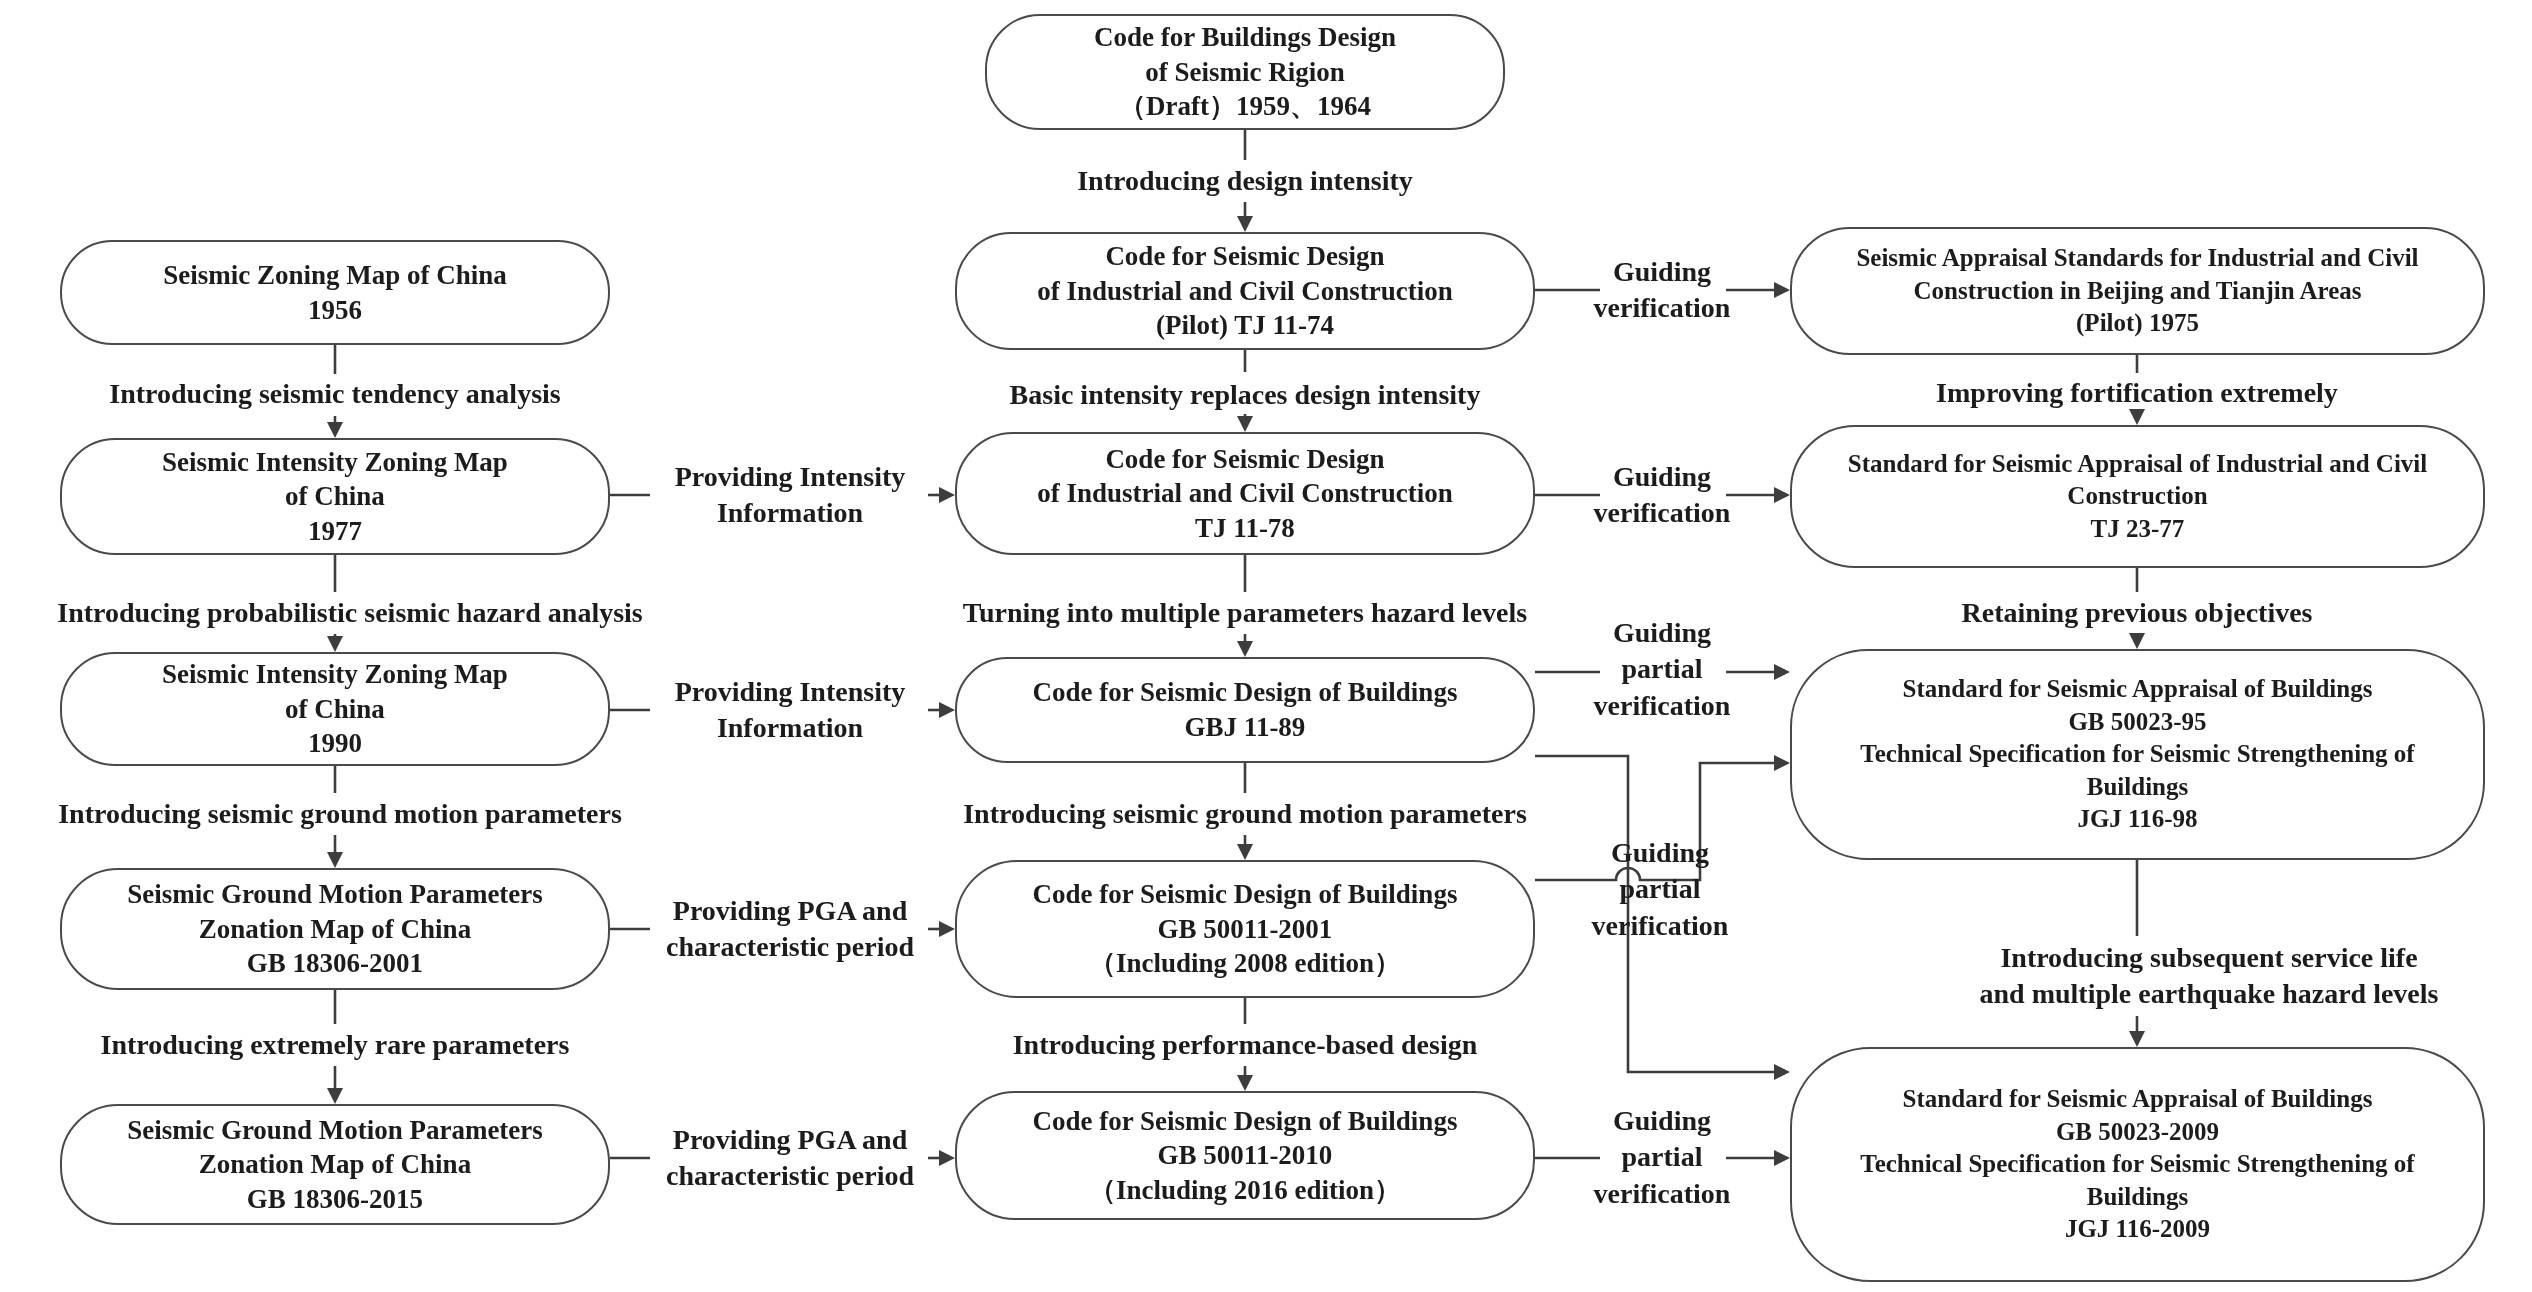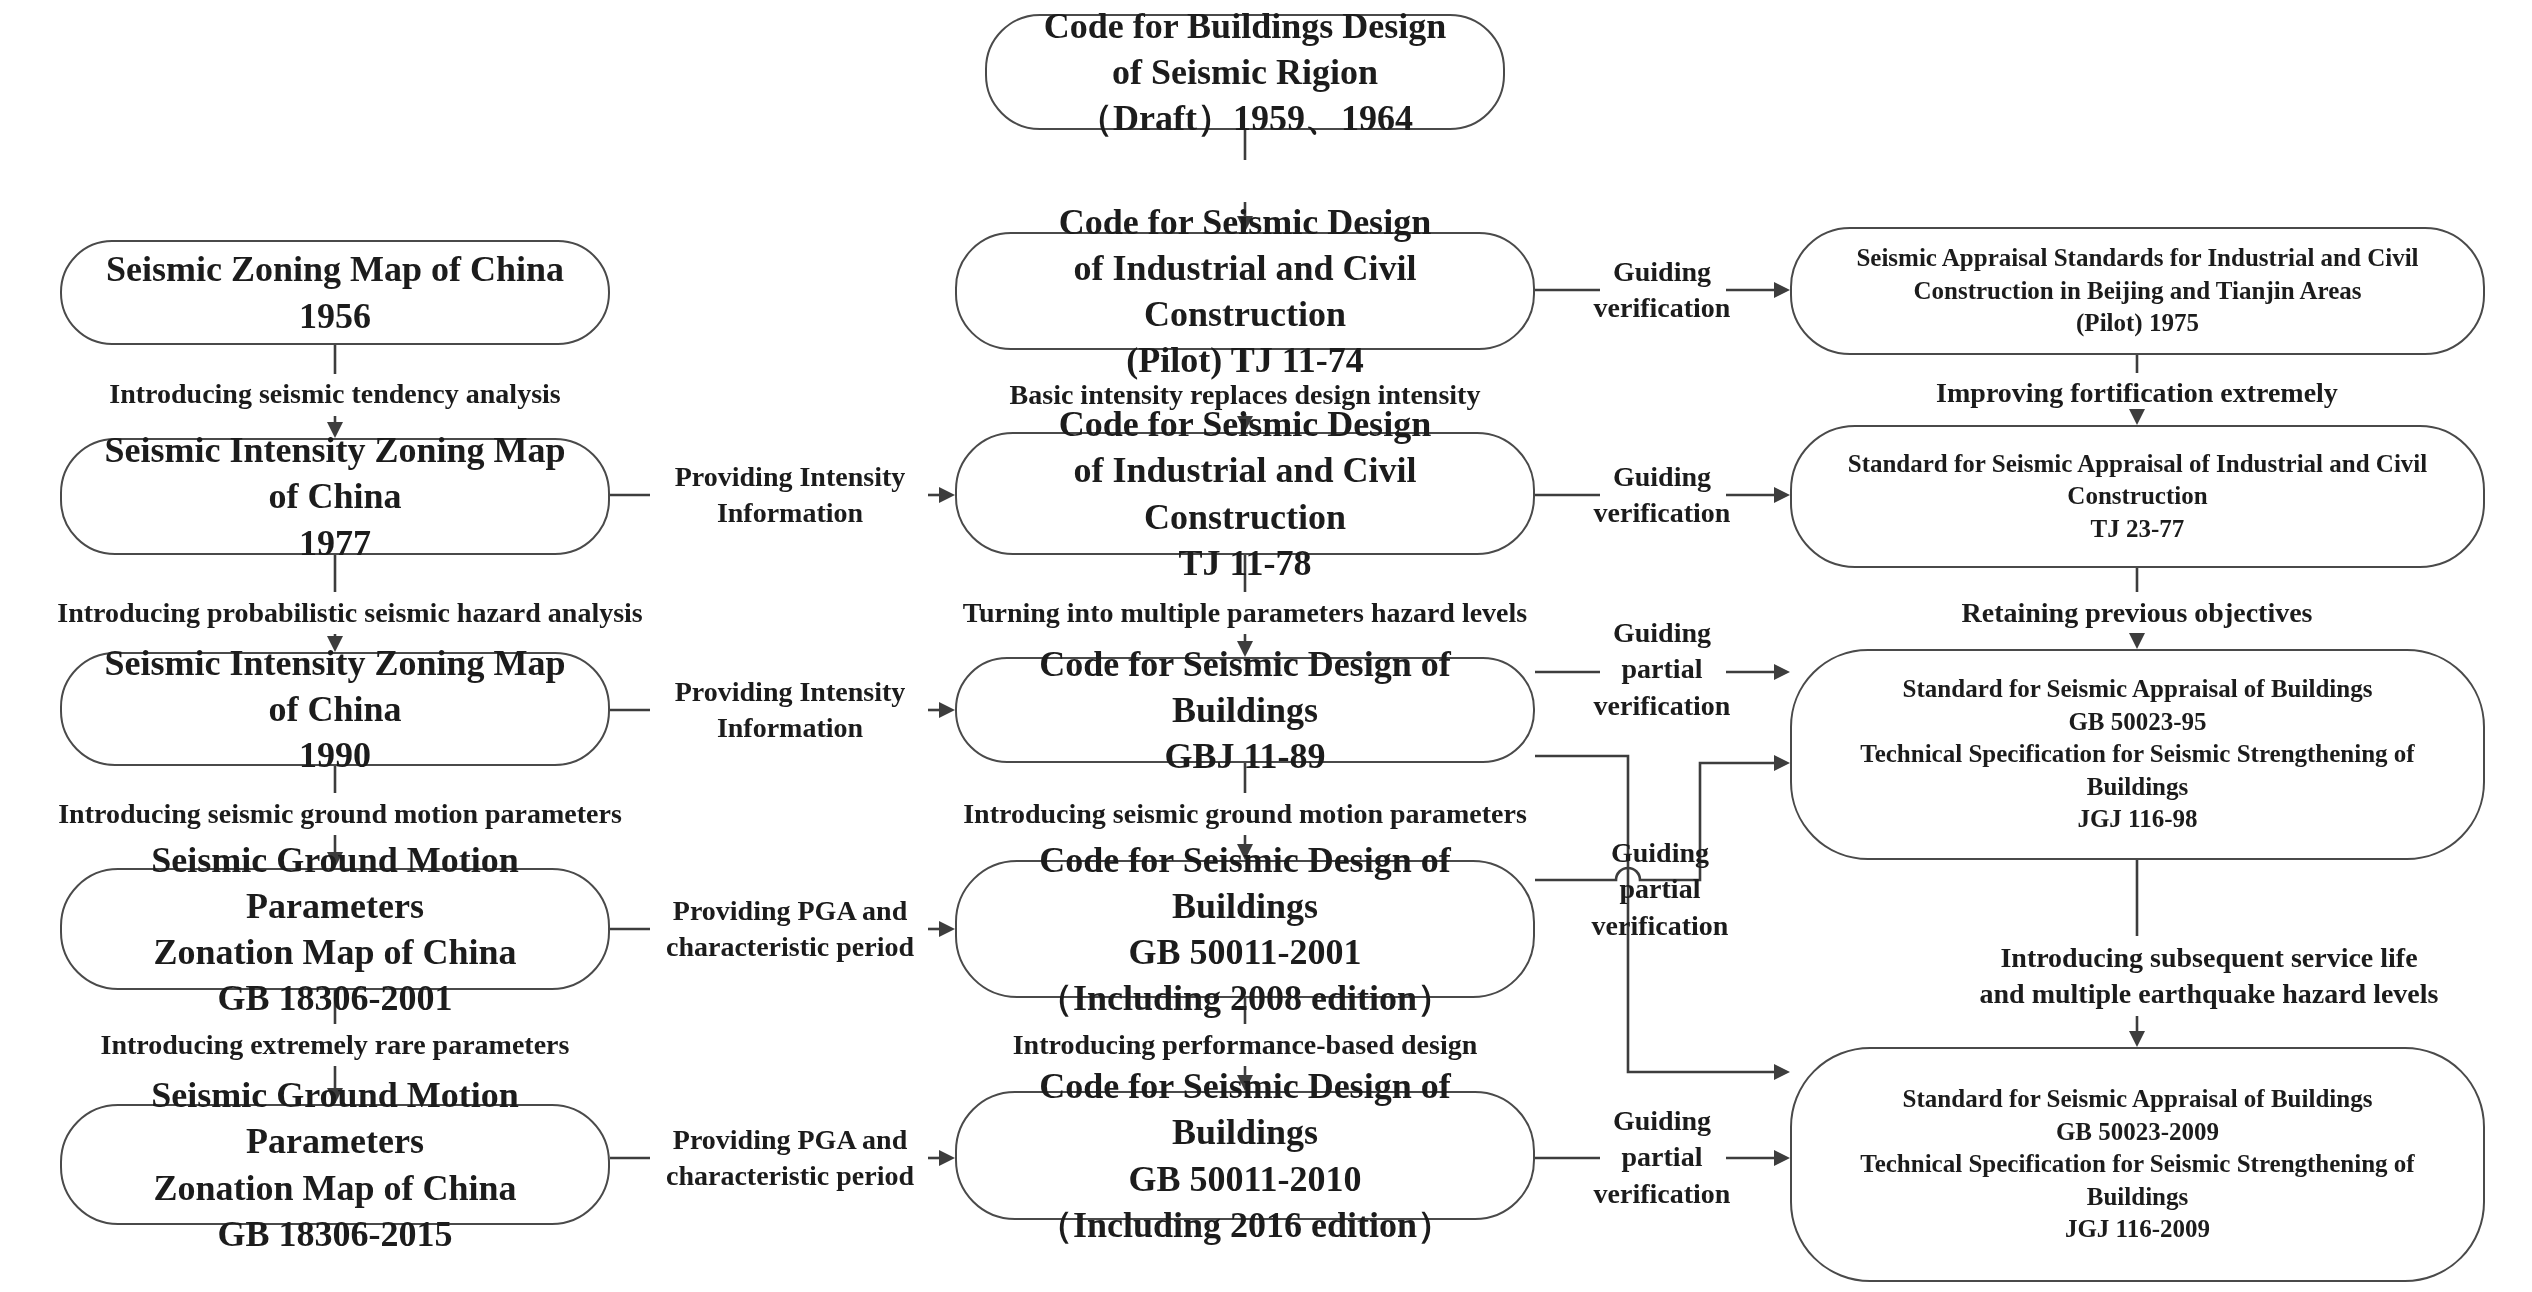--- a/index.html
+++ b/index.html
@@ -10,21 +10,21 @@
     overflow:hidden;
   }
   #wires { position:absolute; left:0; top:0; }
   .ln   { stroke:var(--line); stroke-width:2.6; fill:none; }
   .ah   { fill:var(--line); stroke:none; }
   .node {
     position:absolute; box-sizing:border-box;
     display:flex; align-items:center; justify-content:center;
     text-align:center; white-space:pre-line;
     border:2.4px solid #4a4a4a; background:#fff;
-    font-weight:bold; font-size:36px; line-height:1.28;
+    font-weight:bold; font-size:27px; line-height:1.28;
     padding:4px 14px; z-index:2;
   }
   .node.rcol { font-size:25px; line-height:1.3; }
   .elabel {
     position:absolute; transform:translateY(-50%);
     text-align:center; white-space:pre-line;
     font-weight:bold; font-size:28px; line-height:1.3; z-index:3;
   }
 </style>
 </head>
@@ -155,20 +155,21 @@
 GB 50023-95
 Technical Specification for Seismic Strengthening of
 Buildings
 JGJ 116-98</div>
   <div class="node rcol" style="left:1790px;top:1047px;width:695px;height:235px;border-radius:80px;">Standard for Seismic Appraisal of Buildings
 GB 50023-2009
 Technical Specification for Seismic Strengthening of
 Buildings
 JGJ 116-2009</div>
 
+  <div class="elabel" style="left:935px;top:181px;width:620px;">Introducing design intensity</div>
   <div class="elabel" style="left:25px;top:394px;width:620px;">Introducing seismic tendency analysis</div>
   <div class="elabel" style="left:895px;top:395px;width:700px;">Basic intensity replaces design intensity</div>
   <div class="elabel" style="left:1827px;top:393px;width:620px;">Improving fortification extremely</div>
   <div class="elabel" style="left:0px;top:613px;width:700px;">Introducing probabilistic seismic hazard analysis</div>
   <div class="elabel" style="left:875px;top:613px;width:740px;">Turning into multiple parameters hazard levels</div>
   <div class="elabel" style="left:1857px;top:613px;width:560px;text-align:center;">Retaining previous objectives</div>
   <div class="elabel" style="left:0px;top:814px;width:680px;">Introducing seismic ground motion parameters</div>
   <div class="elabel" style="left:905px;top:814px;width:680px;">Introducing seismic ground motion parameters</div>
   <div class="elabel" style="left:15px;top:1045px;width:640px;">Introducing extremely rare parameters</div>
   <div class="elabel" style="left:915px;top:1045px;width:660px;">Introducing performance-based design</div>

